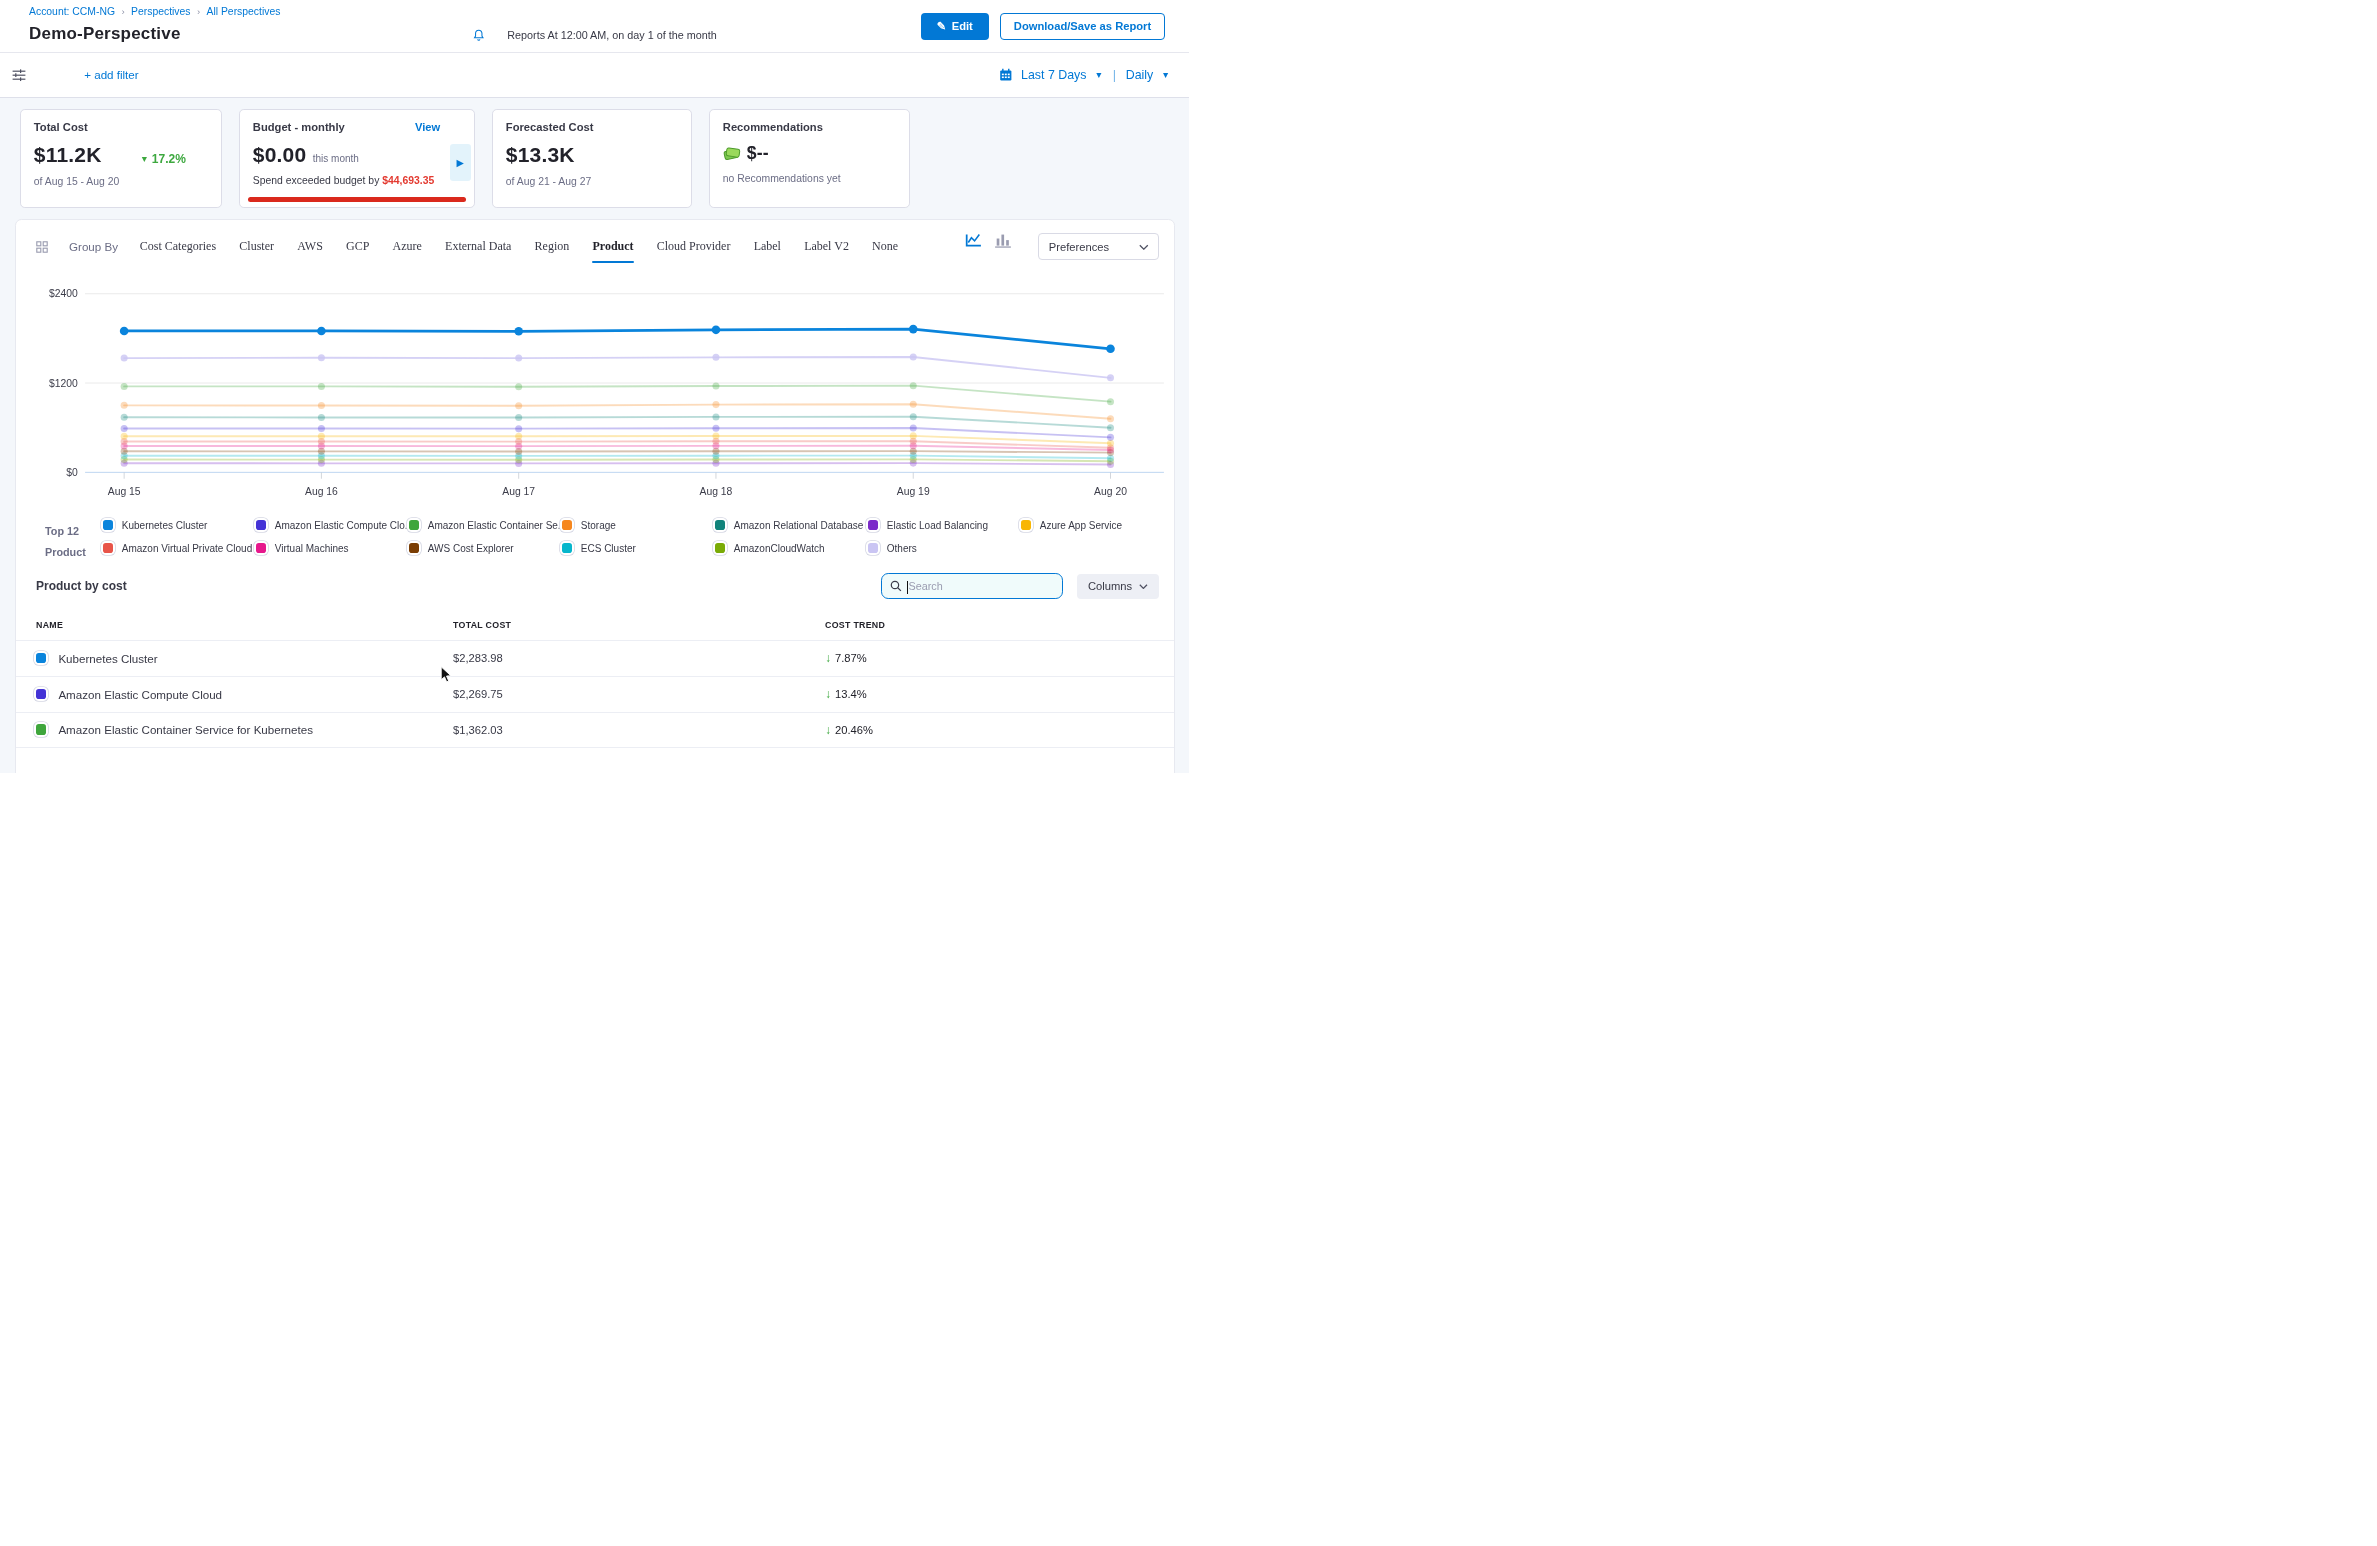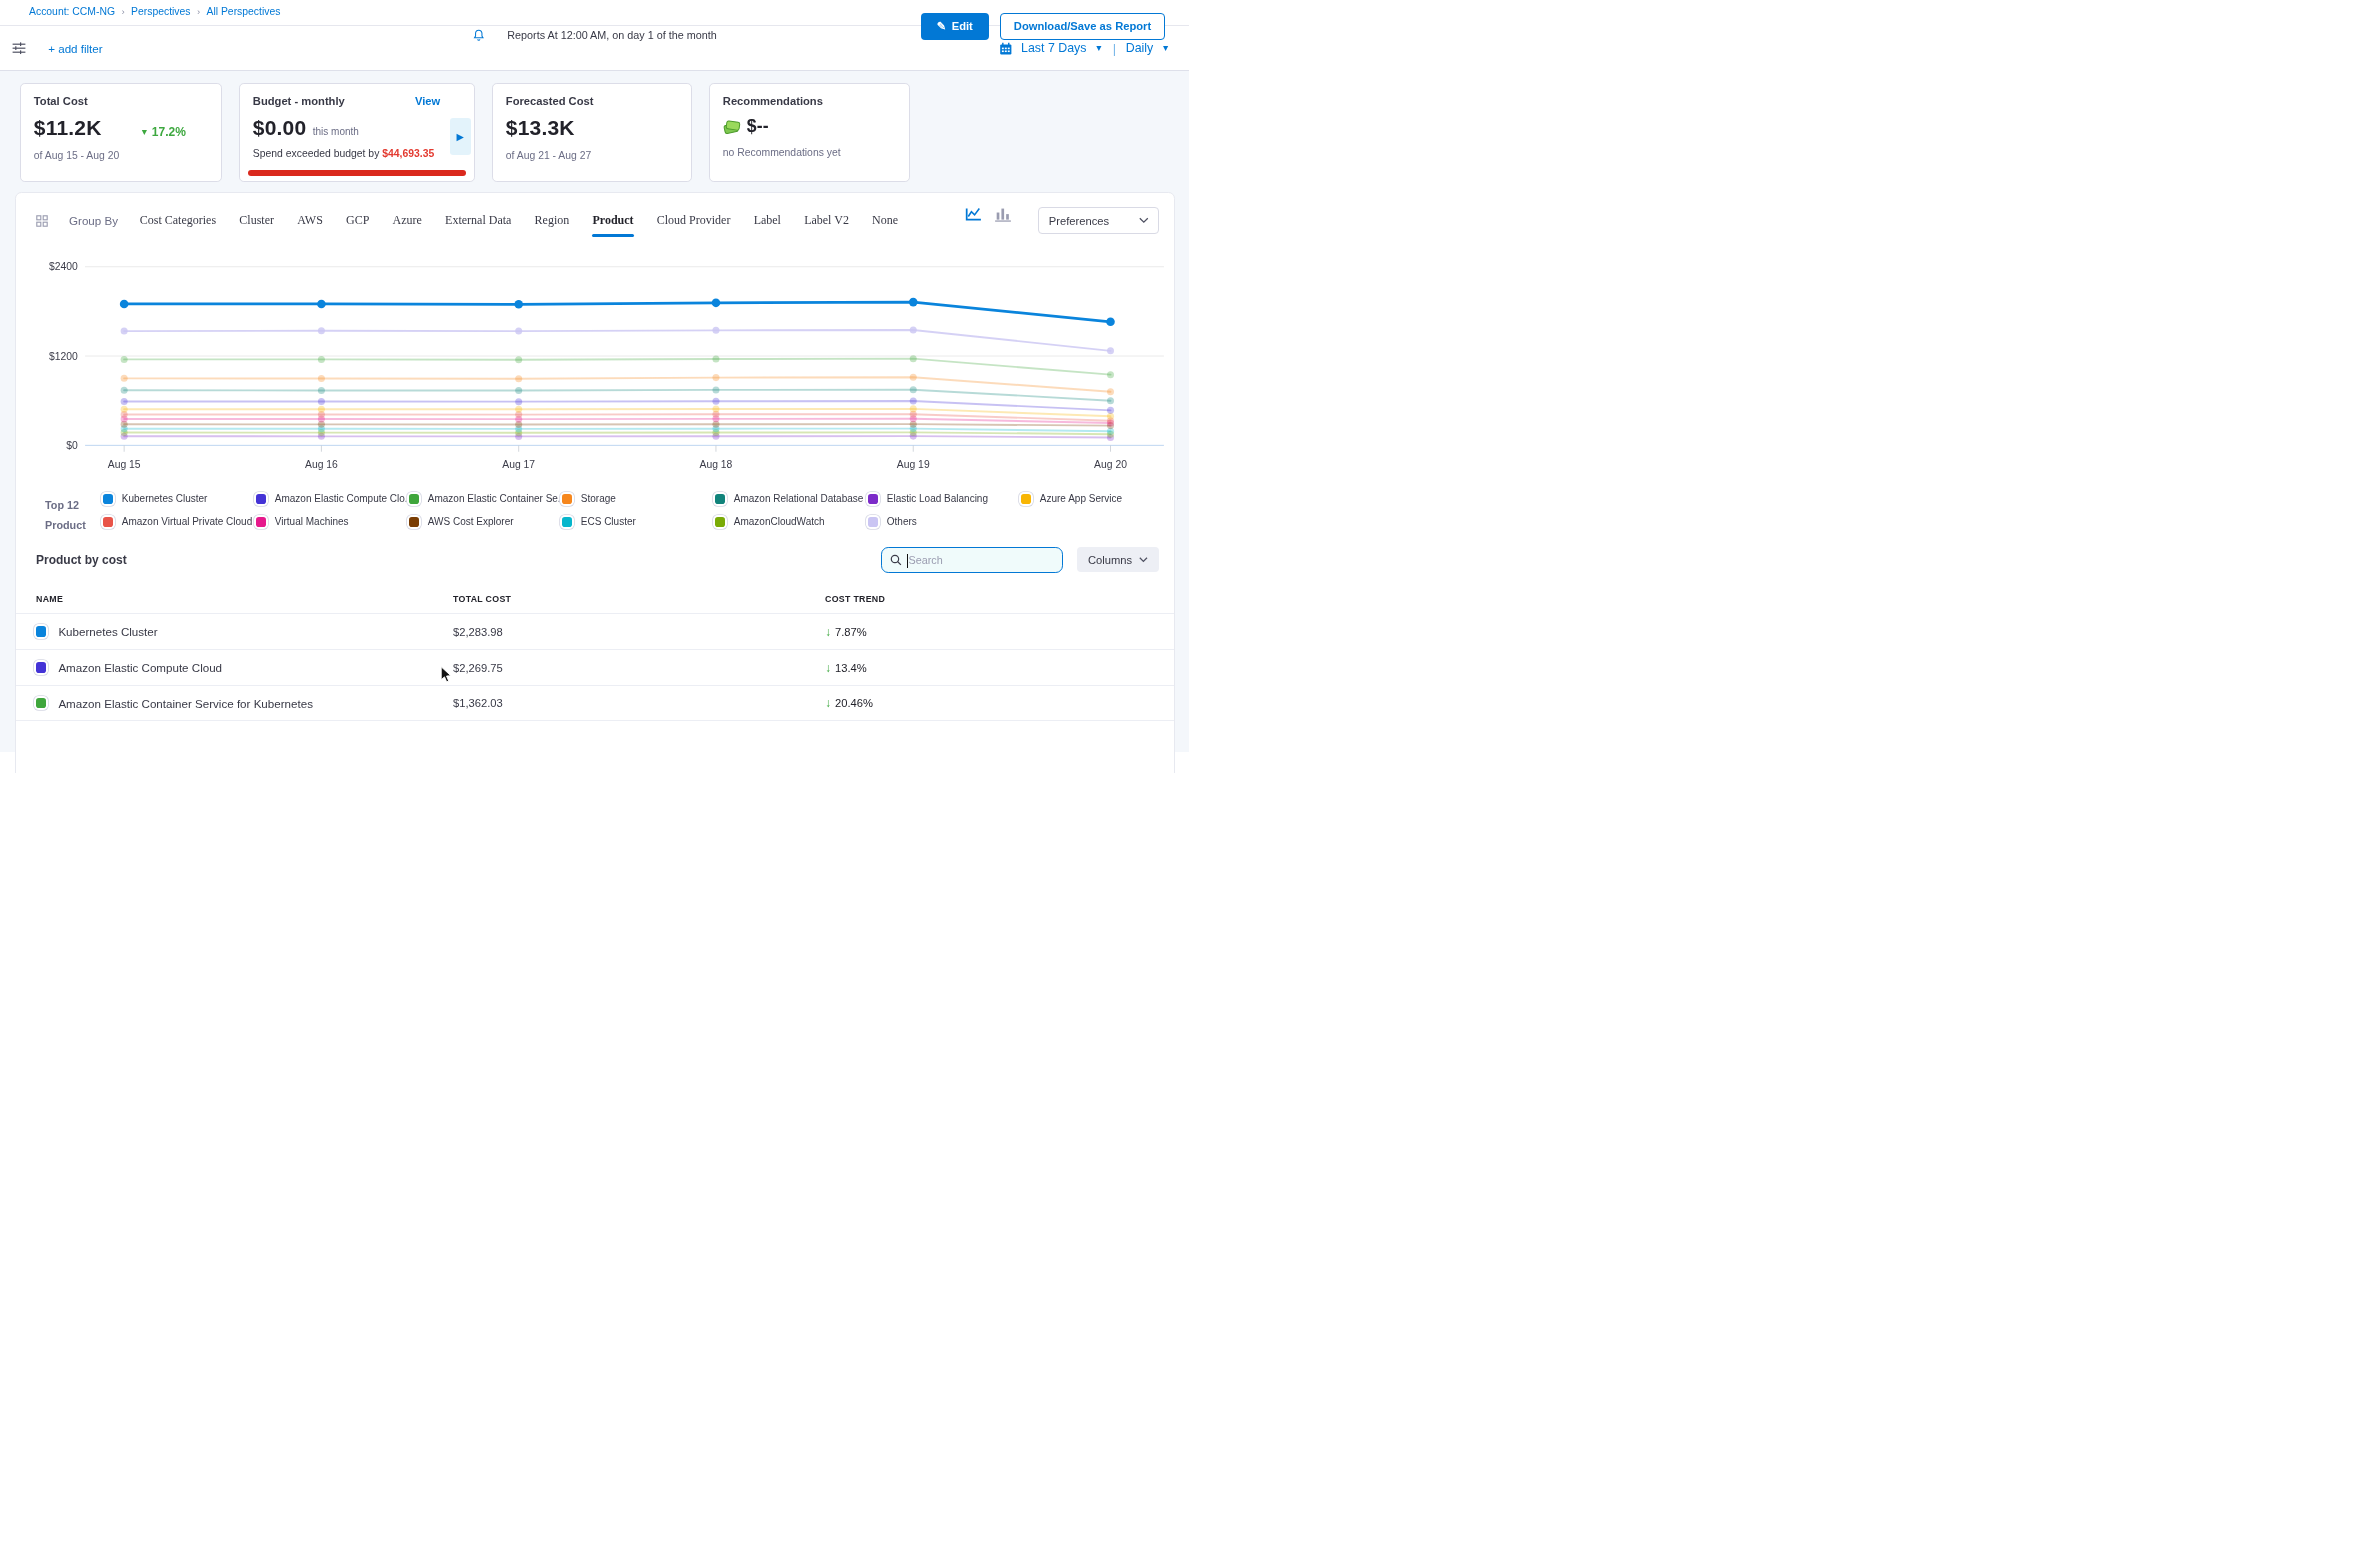--- a/index.html
+++ b/index.html
@@ -17,21 +17,21 @@
   .reports-note { position:absolute; left:50%; transform:translateX(-50%); top:29px;
     display:flex; align-items:center; gap:23px; font-size:10.8px; color:#383946; }
   .header-actions { position:absolute; right:24px; top:12.8px; display:flex; gap:11.2px; }
   .btn-primary { background:#0278D5; color:#fff; border:none; border-radius:4px; font-weight:bold;
     font-size:11.2px; padding:6.4px 16px; display:flex; align-items:center; gap:5.6px; cursor:pointer; }
   .btn-outline { background:#fff; color:#0278D5; border:1.3px solid #0278D5; border-radius:4px;
     font-weight:bold; font-size:11.2px; padding:6.4px 12.8px; cursor:pointer; }
 
   
   .filter-bar { height:46px; border-top:0.8px solid #E6E7EE; border-bottom:0.8px solid #DEE0EA;
-    display:flex; align-items:center; padding:0 19px 0 11.2px; background:#fff; }
+    display:flex; align-items:center; padding:0 19px 0 11.2px; background:#fff;gap:36px; }
   .add-filter { color:#0278D5; font-size:11.6px; margin-left:21px; cursor:pointer; }
   .filter-spacer { flex:1; }
   .range-controls { display:flex; align-items:center; gap:8px; color:#0278D5; font-size:12.4px; }
   .caret-down { font-size:8.8px; color:#0278D5; }
   .range-divider { color:#0278D5; opacity:.55; font-size:12.8px; margin:0 1.6px; }
 
   
   .content { position:relative; height:681px; background:#F4F7FB; padding-top:11.2px; }
 
   
@@ -119,20 +119,23 @@
 
 <div class="page">
 
   <div class="header">
     <div class="breadcrumb">
       <a>Account: CCM-NG</a>
       <span class="crumb-sep">›</span>
       <a>Perspectives</a>
       <span class="crumb-sep">›</span>
       <a>All Perspectives</a>
+    </div>
+    <div class="title-row">
+      <div class="page-title">Demo-Perspective</div>
     </div>
     <div class="reports-note">
       <svg width="12" height="12.8" viewBox="0 0 15 16">
         <path d="M7.5 1.5c-2.4 0-4 1.9-4 4.2v3.1L2.2 11h10.6l-1.3-2.2V5.7c0-2.3-1.6-4.2-4-4.2z" fill="none" stroke="#0278D5" stroke-width="1.3"></path>
         <path d="M6 13a1.6 1.6 0 0 0 3 0" fill="none" stroke="#0278D5" stroke-width="1.3"></path>
       </svg>
       <span>Reports At 12:00 AM, on day 1 of the month</span>
     </div>
     <div class="header-actions">
       <button class="btn-primary">

